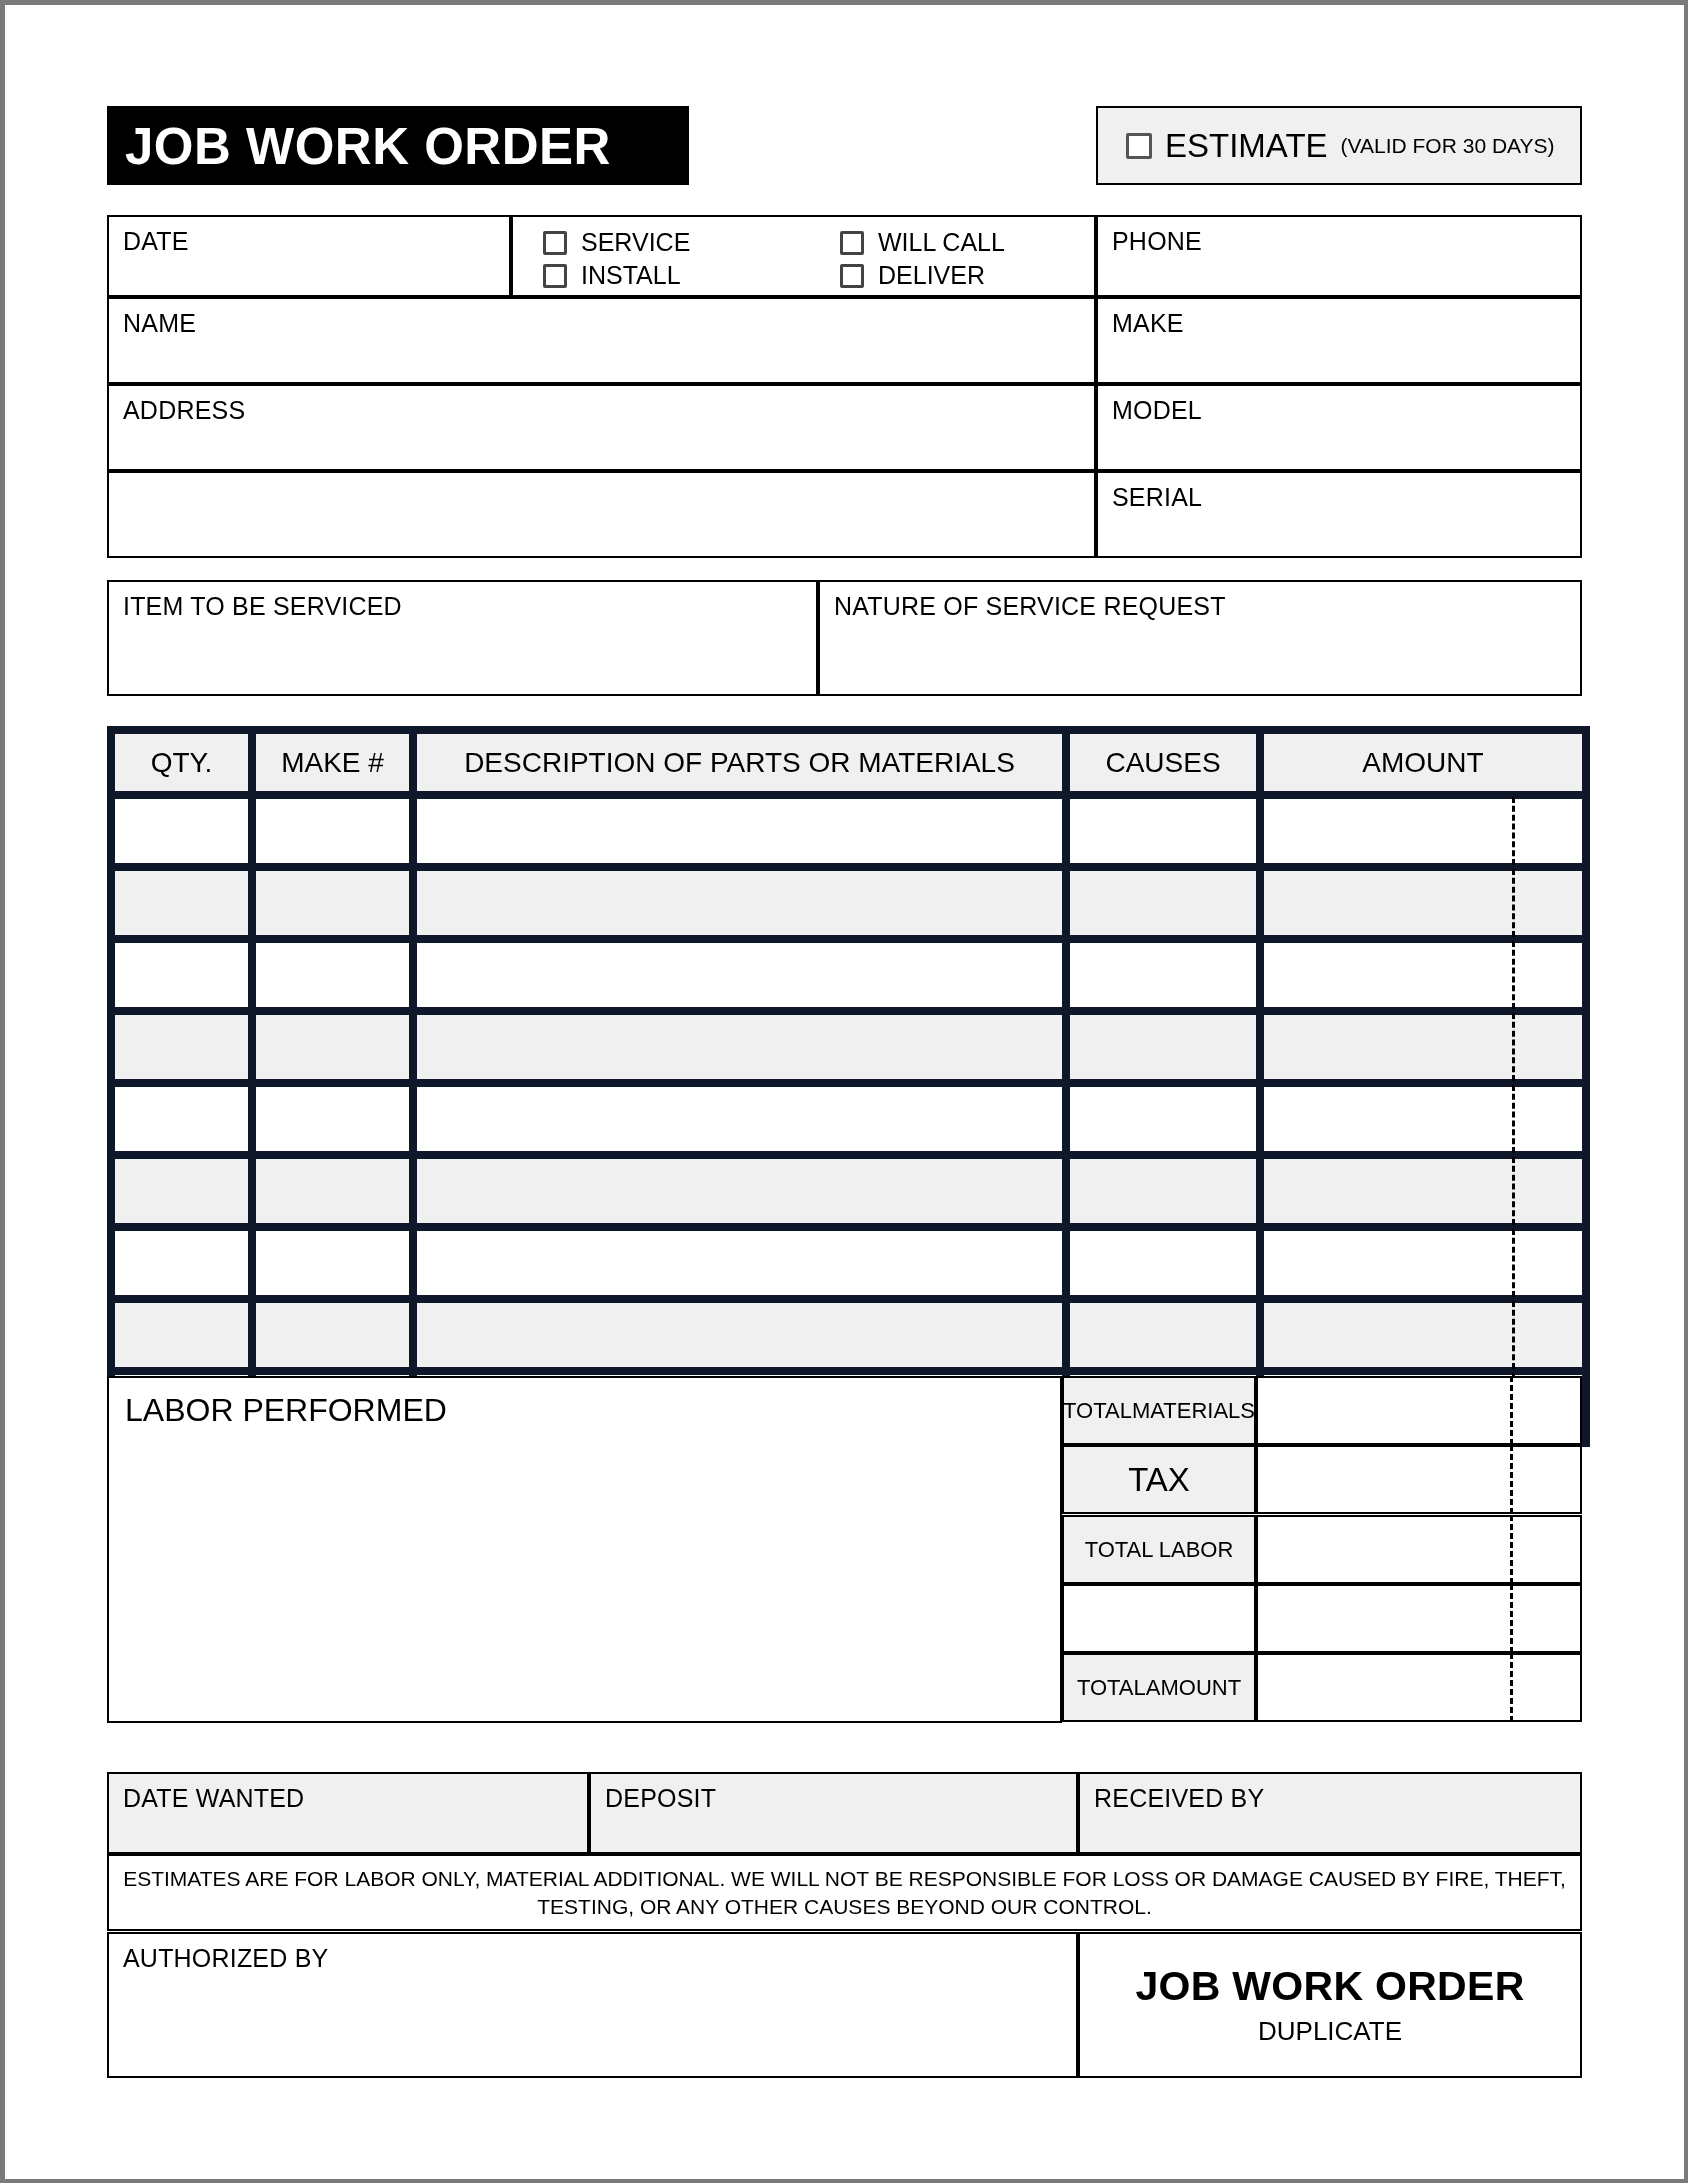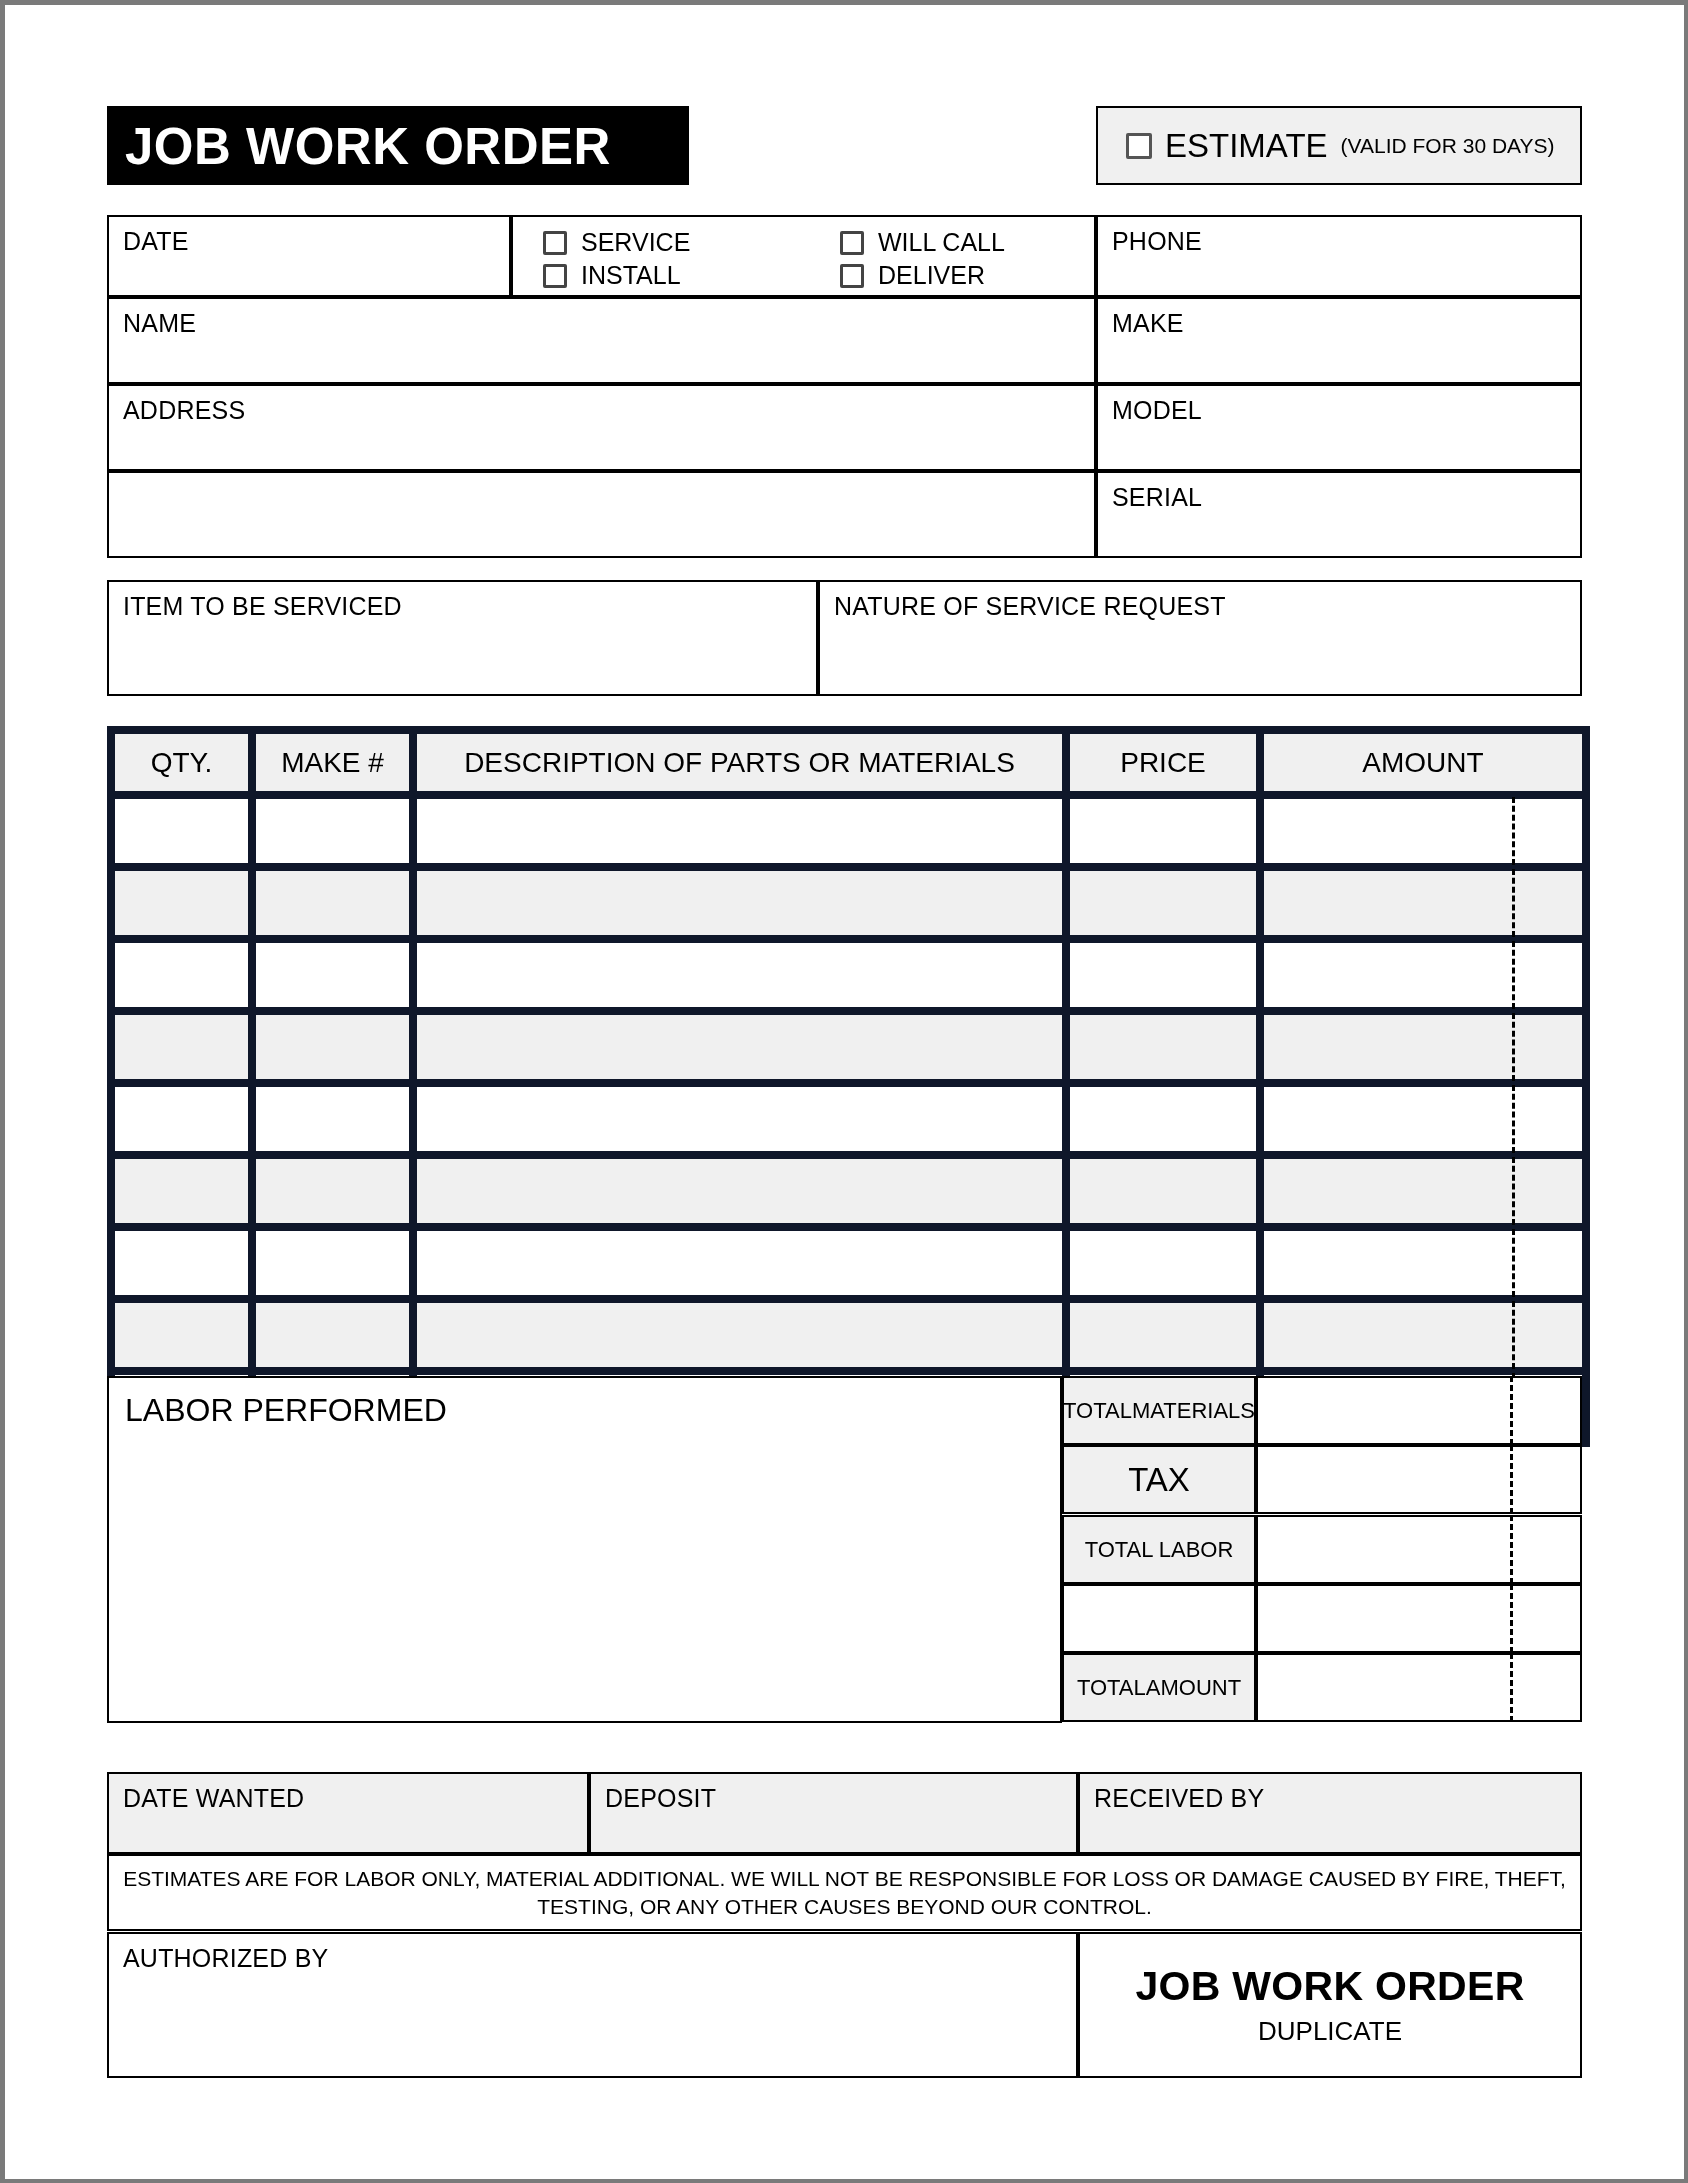--- a/index.html
+++ b/index.html
@@ -340,21 +340,21 @@
       <col style="width:161px">
       <col style="width:653px">
       <col style="width:194px">
       <col style="width:326px">
     </colgroup>
     <thead>
       <tr>
         <th>QTY.</th>
         <th>MAKE #</th>
         <th>DESCRIPTION OF PARTS OR MATERIALS</th>
-        <th>PRICE</th>
+        <th>CAUSES</th>
         <th>AMOUNT</th>
       </tr>
     </thead>
     <tbody id="parts-body">
         <tr>
           <td></td>
           <td></td>
           <td></td>
           <td></td>
           <td class="amount-cell">

